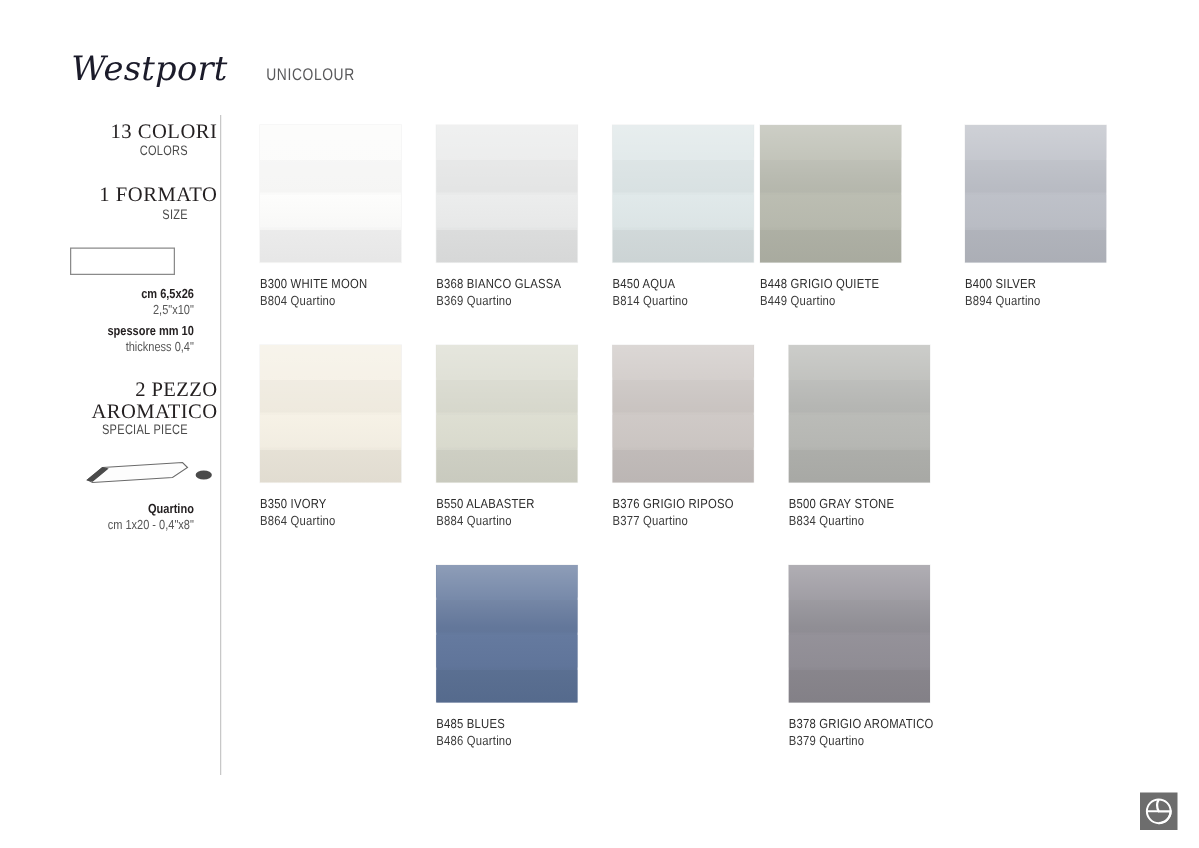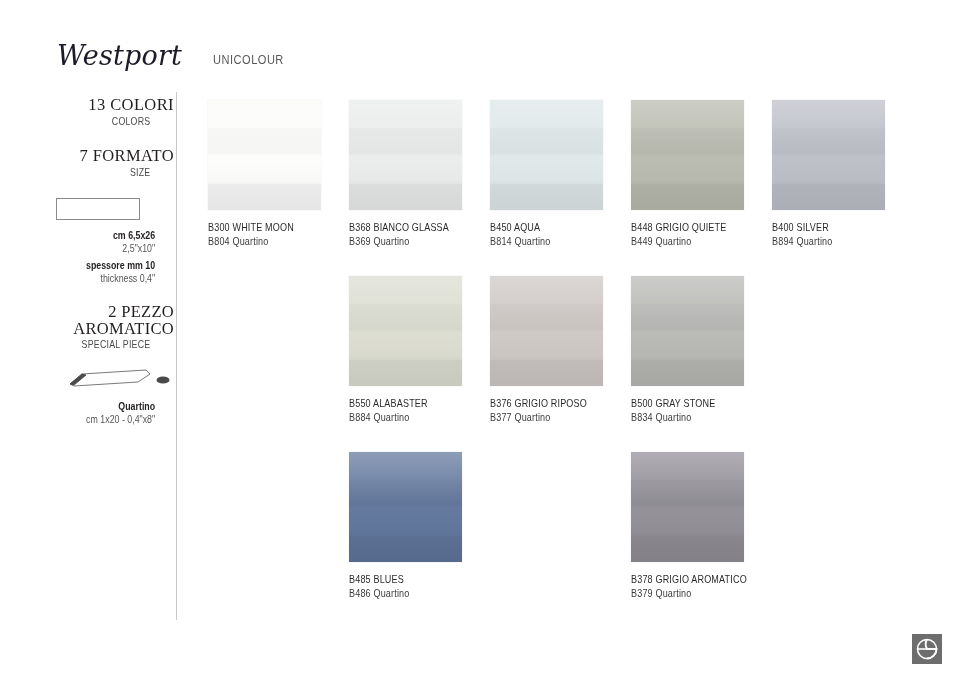--- a/index.html
+++ b/index.html
@@ -197,21 +197,21 @@
 <div class="divider"></div>
 
 <div class="sidebar">
 
   <div class="spec-block">
     <div class="spec-it">13 COLORI</div>
     <div class="spec-en">COLORS</div>
   </div>
 
   <div class="spec-block">
-    <div class="spec-it">7 FORMATO</div>
+    <div class="spec-it">1 FORMATO</div>
     <div class="spec-en">SIZE</div>
   </div>
 
   <div class="format-box"></div>
 
   <div>
     <div class="meas-bold">cm 6,5x26</div>
     <div class="meas-light">2,5"x10"</div>
     <div class="meas-bold">spessore mm 10</div>
     <div class="meas-light">thickness 0,4"</div>
@@ -275,21 +275,21 @@
         <div class="strip s2" style="background: rgb(224, 233, 234);"></div>
         <div class="strip s3" style="background: rgb(213, 221, 222);"></div>
         <div class="sheen"></div>
       </div>
       <div class="label-wrap">
         <div class="label-name">B450 AQUA</div>
         <div class="label-trim">B814 Quartino</div>
       </div>
     </div>
 
-    <div class="tile-cell" style="left:423px">
+    <div class="tile-cell" style="left:400px">
       <div class="swatch" style="background: rgb(183, 185, 173);">
         <div class="strip s0" style="background: rgb(183, 185, 173);"></div>
         <div class="strip s1" style="background: rgb(178, 180, 169);"></div>
         <div class="strip s2" style="background: rgb(185, 187, 175);"></div>
         <div class="strip s3" style="background: rgb(176, 178, 166);"></div>
         <div class="sheen"></div>
       </div>
       <div class="label-wrap">
         <div class="label-name">B448 GRIGIO QUIETE</div>
         <div class="label-trim">B449 Quartino</div>
@@ -305,20 +305,33 @@
         <div class="sheen"></div>
       </div>
       <div class="label-wrap">
         <div class="label-name">B400 SILVER</div>
         <div class="label-trim">B894 Quartino</div>
       </div>
     </div>
   </div>
 
   <div class="grid-row">
+    <div class="tile-cell" style="left:0px">
+      <div class="swatch" style="background: rgb(244, 239, 227);">
+        <div class="strip s0" style="background: rgb(244, 239, 227);"></div>
+        <div class="strip s1" style="background: rgb(238, 233, 221);"></div>
+        <div class="strip s2" style="background: rgb(247, 242, 230);"></div>
+        <div class="strip s3" style="background: rgb(235, 230, 218);"></div>
+        <div class="sheen"></div>
+      </div>
+      <div class="label-wrap">
+        <div class="label-name">B350 IVORY</div>
+        <div class="label-trim">B864 Quartino</div>
+      </div>
+    </div>
 
     <div class="tile-cell" style="left:141px">
       <div class="swatch" style="background: rgb(218, 219, 207);">
         <div class="strip s0" style="background: rgb(218, 219, 207);"></div>
         <div class="strip s1" style="background: rgb(213, 214, 202);"></div>
         <div class="strip s2" style="background: rgb(221, 222, 209);"></div>
         <div class="strip s3" style="background: rgb(210, 211, 199);"></div>
         <div class="sheen"></div>
       </div>
       <div class="label-wrap">

